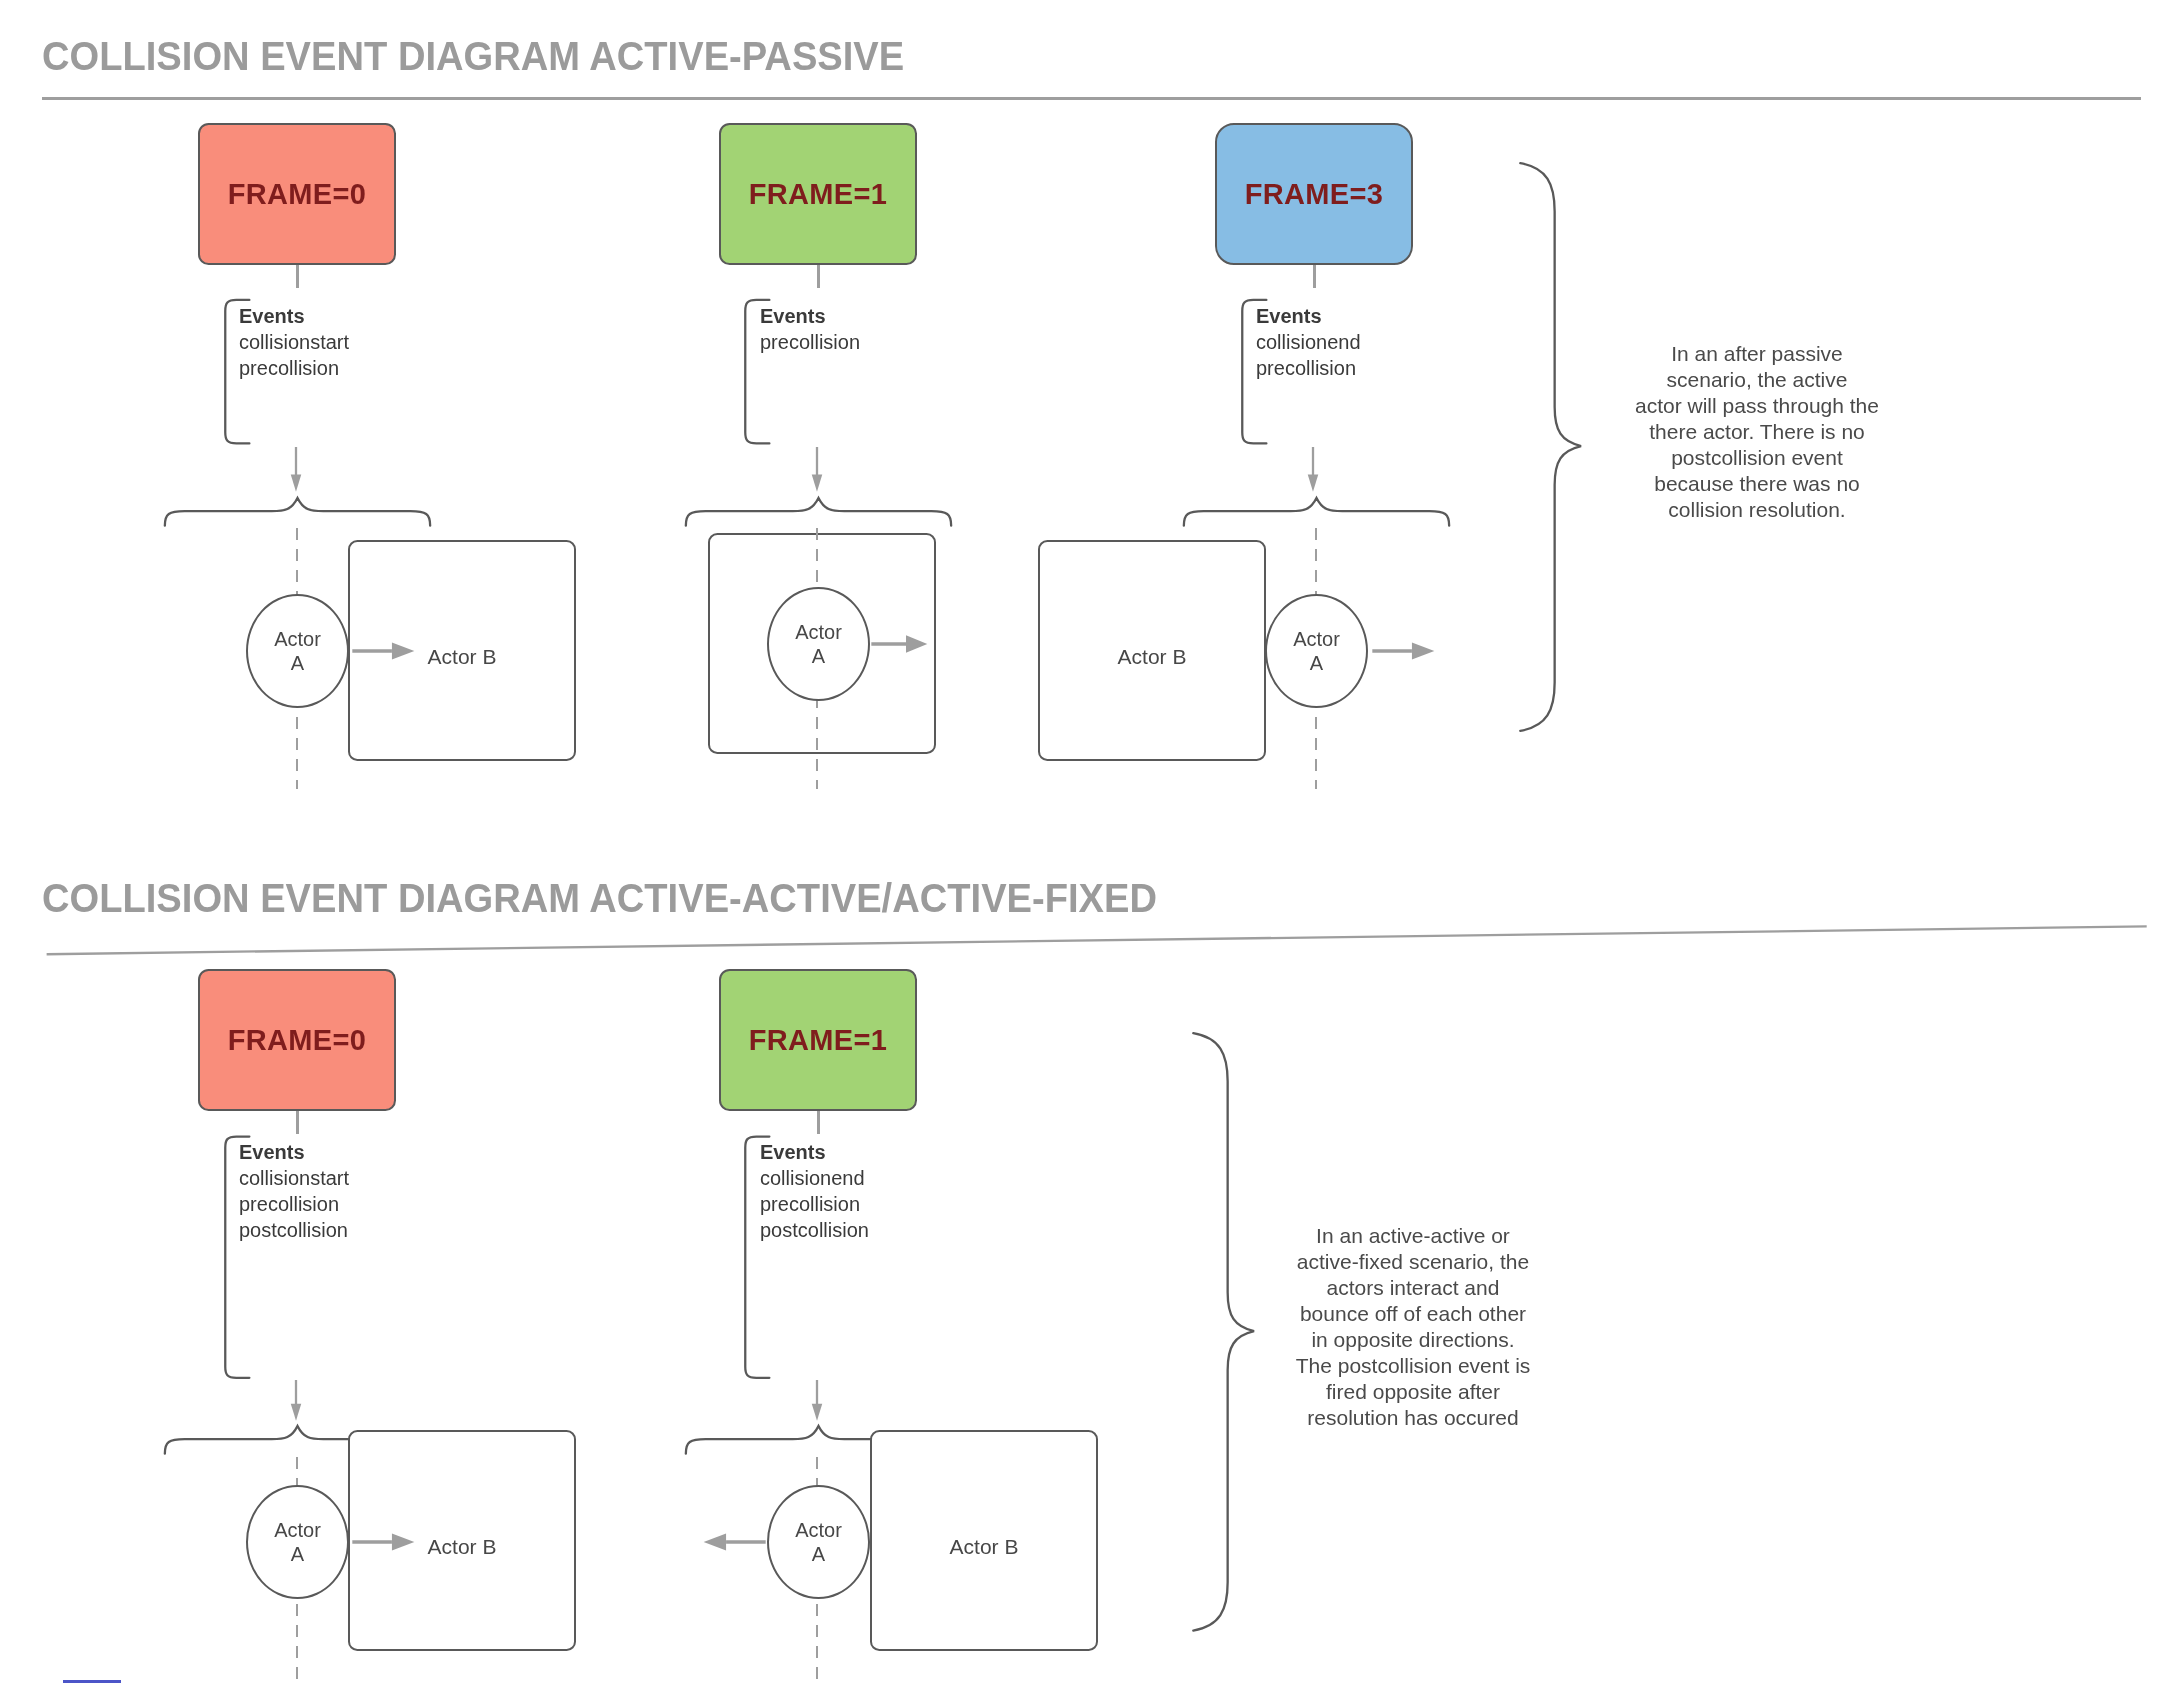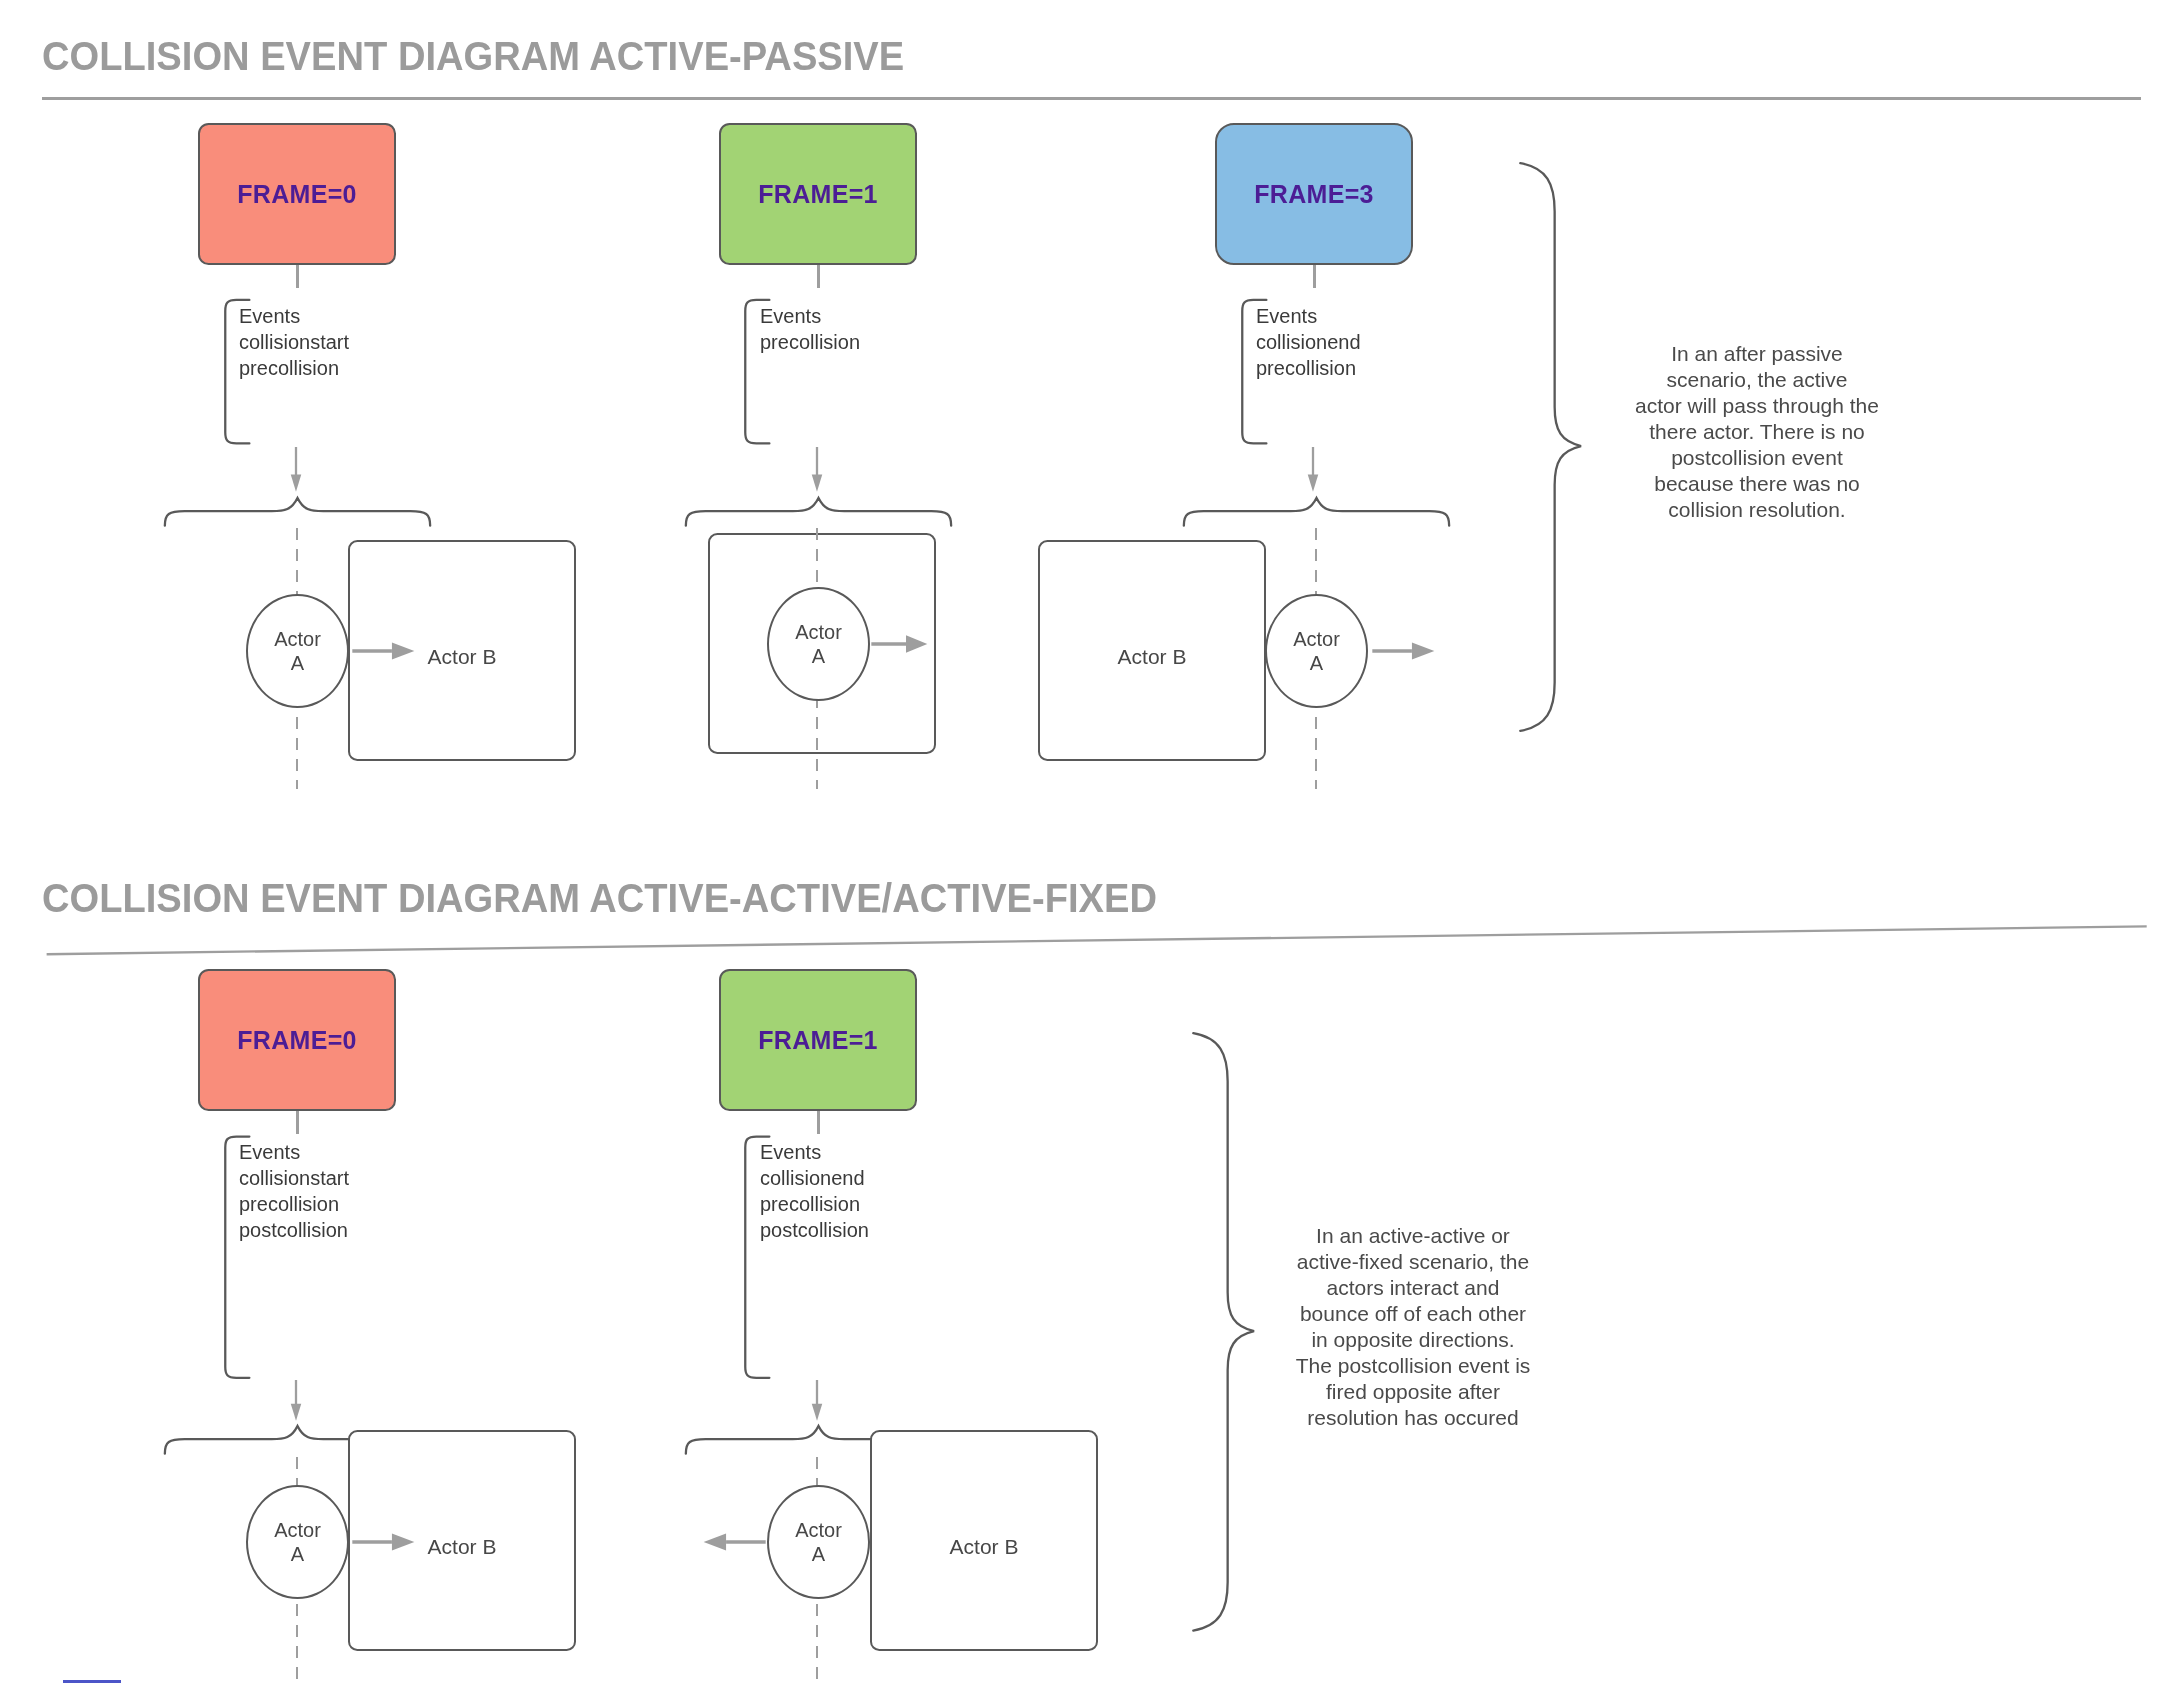--- a/index.html
+++ b/index.html
@@ -9,26 +9,26 @@
 
   .sec-title{font-weight:bold;font-size:41px;color:#9b9b9b;letter-spacing:0px;
              transform:scaleX(.93);transform-origin:left center;white-space:nowrap;}
   .rule{height:2.6px;background:#9e9e9e;}
 
   .frame-box{width:198px;height:142px;border:2.6px solid #595959;border-radius:10.6px;
              display:flex;align-items:center;justify-content:center;box-sizing:border-box;}
   .f-red{background:#f98d7b;}
   .f-green{background:#a2d374;}
   .f-blue{background:#87bde4;border-radius:19px;}
-  .frame-label{font-weight:bold;font-size:25px;color:#4c1d95;letter-spacing:0.3px;}
+  .frame-label{font-weight:bold;font-size:29px;color:#7f1d1d;letter-spacing:0.3px;}
 
   .stub{width:2.6px;height:22.5px;background:#9e9e9e;}
 
   .events{font-size:20px;color:#3a3a3a;line-height:26px;white-space:nowrap;}
-  .events .ev-title{font-weight:normal;}
+  .events .ev-title{font-weight:bold;}
 
   .dashv{width:2px;background:repeating-linear-gradient(to bottom,#9e9e9e 0 12px,transparent 12px 21px);}
 
   .actor-box{width:228px;height:221px;border:2.6px solid #595959;border-radius:9.3px;
              background:#ffffff;display:flex;align-items:center;justify-content:center;
              box-sizing:border-box;}
   .actor-label{font-size:21px;color:#474747;margin-top:13px;}
 
   .actor-circle{width:103px;height:114px;border:2.6px solid #595959;border-radius:50%;
                 background:#ffffff;display:flex;flex-direction:column;align-items:center;

